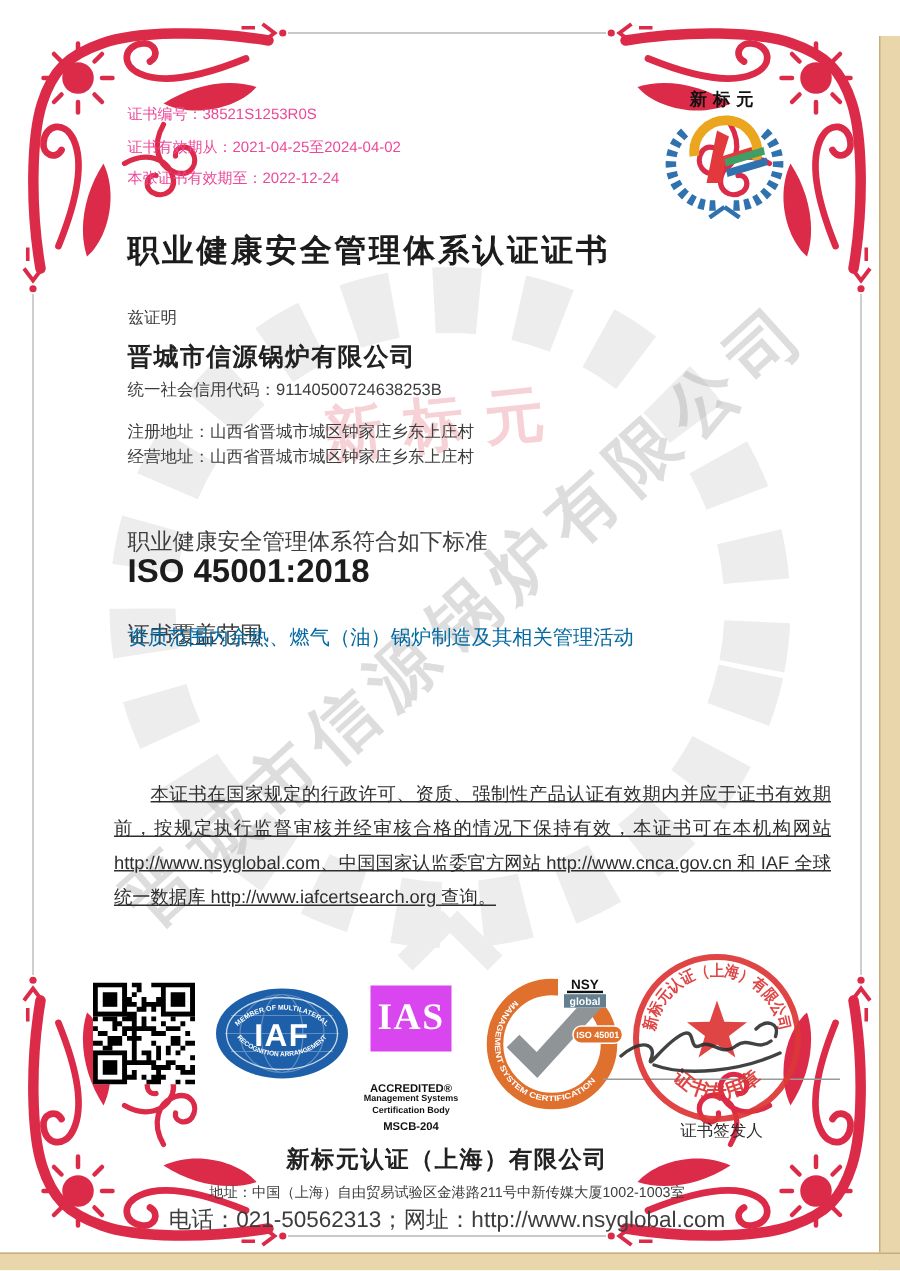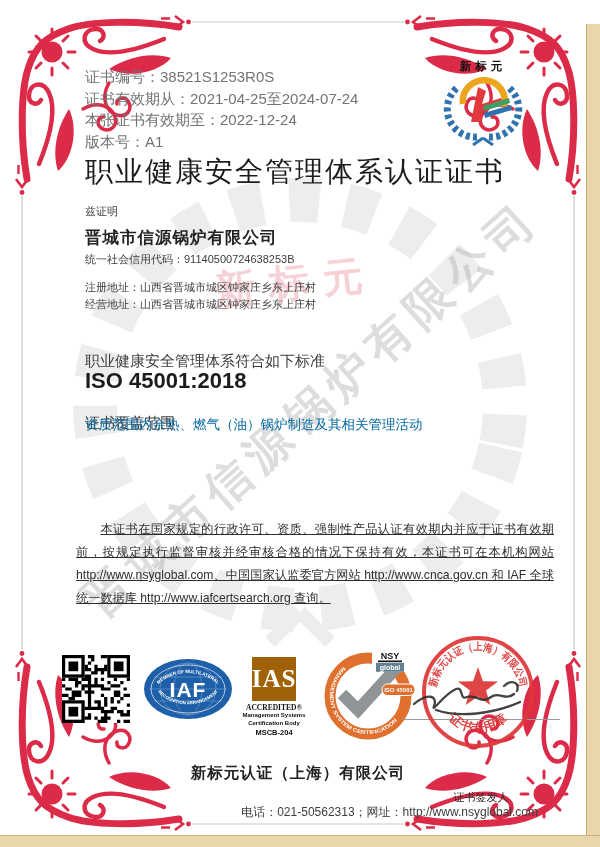--- a/index.html
+++ b/index.html
@@ -8,46 +8,46 @@
   .abs{position:absolute;}
   
   .edge-right{right:0;top:24px;width:13px;height:823px;background:#e9d6ab;border-left:1px solid #c9ad7d;}
   .edge-bottom{left:0;bottom:0;width:600px;height:11px;background:#e9d6ab;border-top:1px solid #c9ad7d;}
   
   .wm-diagonal{left:70px;top:585px;font-size:46px;font-weight:bold;letter-spacing:8px;
         color:rgba(165,165,165,.38);white-space:nowrap;transform:rotate(-42deg);transform-origin:0 0;}
   .wm-pink{left:215px;top:255px;font-size:40px;font-weight:bold;letter-spacing:14px;
         color:rgba(228,122,134,.34);white-space:nowrap;transform:rotate(-6deg);}
   
-  .meta{left:85px;top:66px;font-size:15px;line-height:21.5px;color:#737373;}
-  .title{left:85px;top:153px;font-size:28px;font-weight:normal;color:#1c1c1c;letter-spacing:2px;}
+  .meta{left:85px;top:66px;font-size:10px;line-height:21.5px;color:#ec4899;}
+  .title{left:85px;top:153px;font-size:21px;font-weight:bold;color:#1c1c1c;letter-spacing:2px;}
   .intro{left:85px;top:204px;font-size:11px;color:#3d3d3d;}
   .company-name{left:85px;top:227px;font-size:16.5px;font-weight:bold;color:#222;letter-spacing:1px;}
   .credit{left:85px;top:252px;font-size:11px;color:#3d3d3d;}
   .addr1{left:85px;top:280px;font-size:11px;color:#3d3d3d;}
   .addr2{left:85px;top:297px;font-size:11px;color:#3d3d3d;}
   .conform{left:85px;top:352px;font-size:15px;color:#3d3d3d;}
   .standard{left:85px;top:368px;font-size:22px;font-weight:bold;color:#1c1c1c;}
   .scope-label{left:85px;top:414px;font-size:15px;color:#3d3d3d;}
   .scope-text{left:85px;top:416px;font-size:13.5px;color:#0369a1;}
   .disclaimer{left:76px;top:518px;width:478px;font-size:12.2px;line-height:23px;color:#2e2e2e;
         text-align:justify;text-indent:2em;text-decoration:underline;}
   
   .ias{left:241px;top:657px;width:66px;text-align:center;color:#111;}
-  .ias-box{width:44px;height:44px;background:#a16207;margin:0 auto;display:flex;align-items:center;justify-content:center;}
+  .ias-box{width:54px;height:44px;background:#d946ef;margin:0 auto;display:flex;align-items:center;justify-content:center;}
   .ias-box span{color:#fff;font-family:"Liberation Serif", serif;font-weight:bold;font-size:25px;letter-spacing:1px;}
-  .ias-l1{font-size:7.5px;font-weight:bold;margin-top:2px;font-family:Liberation Serif, serif;}
+  .ias-l1{font-size:7.5px;font-weight:bold;margin-top:20px;}
   .ias-l2,.ias-l3{font-size:6px;font-weight:bold;line-height:7.5px;}
   .ias-l4{font-size:7.5px;font-weight:bold;margin-top:1px;}
   .sig-line{left:402px;top:719px;width:158px;height:0;border-top:1px solid #9a9a9a;}
-  .signer{left:402px;top:790px;width:158px;text-align:center;font-size:11px;color:#2c2c2c;}
+  .signer{left:402px;top:746px;width:158px;text-align:center;font-size:11px;color:#2c2c2c;}
   
   .footer-org{left:58px;top:763px;width:480px;text-align:center;font-size:15.5px;font-weight:bold;color:#222;letter-spacing:1px;}
   .footer-addr{left:58px;top:789px;width:480px;text-align:center;font-size:9.5px;color:#3d3d3d;}
-  .footer-tel{left:58px;top:804px;width:480px;text-align:right;font-size:12px;color:#3d3d3d;}
+  .footer-tel{left:58px;top:804px;width:480px;text-align:center;font-size:15px;color:#3d3d3d;}
   svg{display:block;}
 </style>
 </head>
 <body>
 
 <div class="page">
 
   <svg class="abs" style="left:55px;top:160px;" width="490" height="490" viewBox="0 0 490 490">
     <circle cx="245" cy="245" r="205" fill="none" stroke="#ededed" stroke-width="44" stroke-dasharray="30 27" transform="rotate(12 245 245)"></circle>
     <path d="M245,452 L215,482 M245,452 L275,482" stroke="#ededed" stroke-width="14" fill="none"></path>
@@ -103,23 +103,22 @@
     <use href="#tip" transform="translate(22,662) rotate(-90)"></use>
     <use href="#tip" transform="translate(574,184) rotate(90)"></use>
     <use href="#tip" transform="translate(574,662) rotate(-90)"></use>
   </svg>
 
   <div class="abs edge-right"></div>
   <div class="abs edge-bottom"></div>
 
   <div class="abs meta">
     <div>证书编号：38521S1253R0S</div>
-    <div>证书有效期从：2021-04-25至2024-07-24</div>
+    <div>证书有效期从：2021-04-25至2024-04-02</div>
     <div>本张证书有效期至：2022-12-24</div>
-    <div>版本号：A1</div>
   </div>
 
   <svg class="abs" style="left:437px;top:56px;" width="92" height="90" viewBox="0 0 92 90">
     <text x="46" y="14" text-anchor="middle" font-size="11.5" font-weight="bold" fill="#111" letter-spacing="4">新标元</text>
     <path d="M40,81 A28,28 0 0 1 21,31" fill="none" stroke="#2f72ae" stroke-width="7" stroke-dasharray="4 3.2"></path>
     <path d="M52,81 A28,28 0 0 0 71,31" fill="none" stroke="#2f72ae" stroke-width="7" stroke-dasharray="4 3.2"></path>
     <path d="M46,82 L36,89 M46,82 L56,89" stroke="#2f72ae" stroke-width="3" fill="none"></path>
     <path d="M26,48 A21,21 0 1 1 67,51" fill="none" stroke="#eca51f" stroke-width="6.5"></path>
     <path d="M34,66 L41,31 L49,35 L45,48 L64,42 L66,48 L46,54 L44,66 Z" fill="#e23a3c"></path>
     <path d="M46,50 L72,42 L73,47 L47,55 Z" fill="#3f9e63"></path>
@@ -212,15 +211,16 @@
     <text font-size="12.5" font-weight="bold" fill="#de3737"><textPath href="#stampBot" startOffset="50%" text-anchor="middle" textLength="66" lengthAdjust="spacingAndGlyphs">证书专用章</textPath></text>
     <g stroke="#1f1f1f" stroke-width="2.3" fill="none" opacity="0.9" stroke-linecap="round">
       <path d="M6,74 C20,62 30,66 26,76 C23,84 36,64 48,59 C56,56 51,71 59,67 C67,63 73,75 83,67 C91,61 97,71 106,64"></path>
       <path d="M28,80 C50,88 86,84 112,72"></path>
       <path d="M96,56 C103,49 112,52 109,61"></path>
     </g>
   </svg>
   <div class="abs signer">证书签发人</div>
 
   <div class="abs footer-org">新标元认证（上海）有限公司</div>
+  <div class="abs footer-addr">地址：中国（上海）自由贸易试验区金港路211号中新传媒大厦1002-1003室</div>
   <div class="abs footer-tel">电话：021-50562313；网址：http://www.nsyglobal.com</div>
 
 </div>
 
 </body></html>

